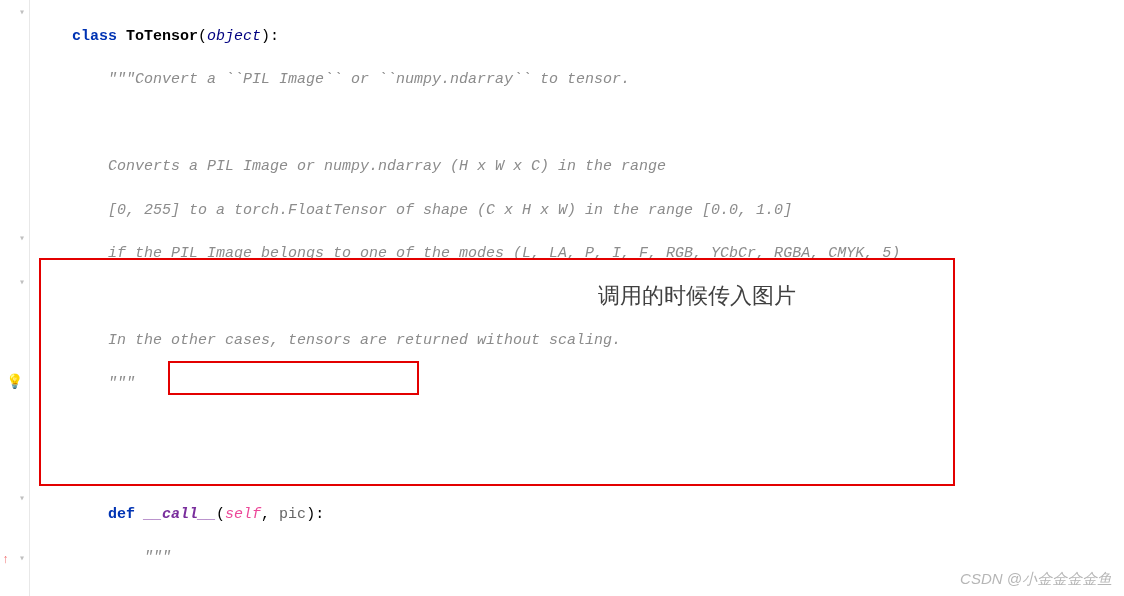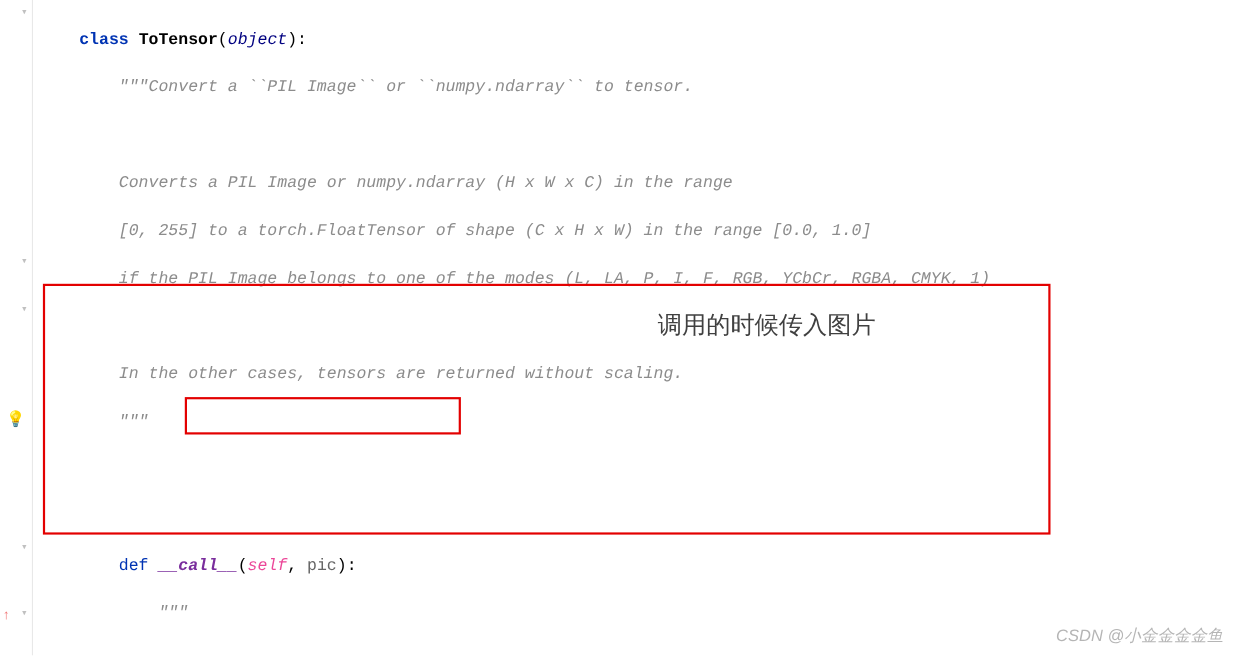--- a/index.html
+++ b/index.html
@@ -51,21 +51,21 @@
     top: 4px;
     right: 4px;
     white-space: pre;
   }
   .code-line {
     display: block;
     height: 21.7px;
     margin-left: 40px;
   }
   .kw { color: #0033b3; font-weight: bold; }
-  .kw-def { color: #0033b3; font-weight: normal; }
+  .kw-def { color: #0033b3; font-weight: bold; }
   .cls { color: #000000; font-weight: bold; }
   .fn { color: #7a2e9d; font-weight: bold; font-style: italic; }
   .builtin { color: #000080; font-style: italic; }
   .self { color: #ec4899; font-style: italic; }
   .param { color: #666666; }
   .doc { color: #8c8c8c; font-style: italic; }
   .op { color: #000000; }
   .red-box {
     position: absolute;
     border: 2px solid #e30000;
@@ -99,21 +99,21 @@
   <span class="fold-mark" style="top:552px;">▾</span>
   <span class="arrow-bl">↑</span>
 </div>
 
 <div class="code-area">
 <span class="code-line"><span class="kw">class</span> <span class="cls">ToTensor</span><span class="op">(</span><span class="builtin">object</span><span class="op">):</span></span>
 <span class="code-line">    <span class="doc">"""Convert a ``PIL Image`` or ``numpy.ndarray`` to tensor.</span></span>
 <span class="code-line"></span>
 <span class="code-line">    <span class="doc">Converts a PIL Image or numpy.ndarray (H x W x C) in the range</span></span>
 <span class="code-line">    <span class="doc">[0, 255] to a torch.FloatTensor of shape (C x H x W) in the range [0.0, 1.0]</span></span>
-<span class="code-line">    <span class="doc">if the PIL Image belongs to one of the modes (L, LA, P, I, F, RGB, YCbCr, RGBA, CMYK, 1)</span></span>
+<span class="code-line">    <span class="doc">if the PIL Image belongs to one of the modes (L, LA, P, I, F, RGB, YCbCr, RGBA, CMYK, 5)</span></span>
 <span class="code-line"></span>
 <span class="code-line">    <span class="doc">In the other cases, tensors are returned without scaling.</span></span>
 <span class="code-line">    <span class="doc">"""</span></span>
 <span class="code-line"></span>
 <span class="code-line"></span>
 <span class="code-line">    <span class="kw-def">def</span> <span class="fn">__call__</span><span class="op">(</span><span class="self">self</span><span class="op">, </span><span class="param">pic</span><span class="op">):</span></span>
 <span class="code-line">        <span class="doc">"""</span></span>
 
 
 

